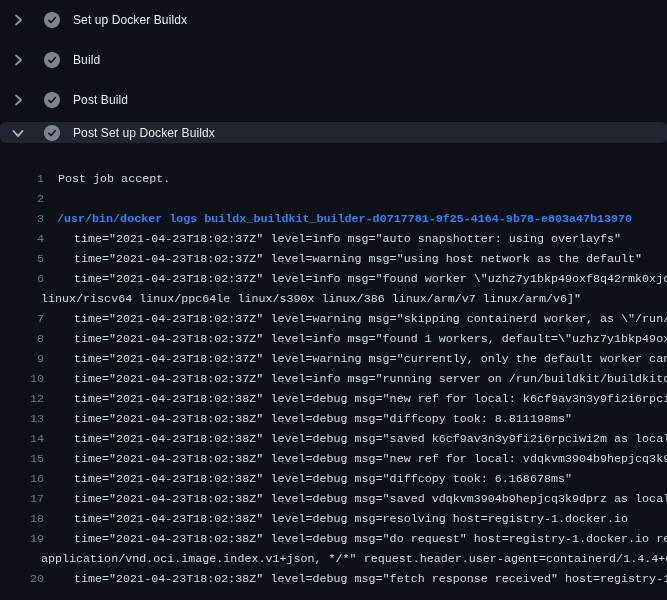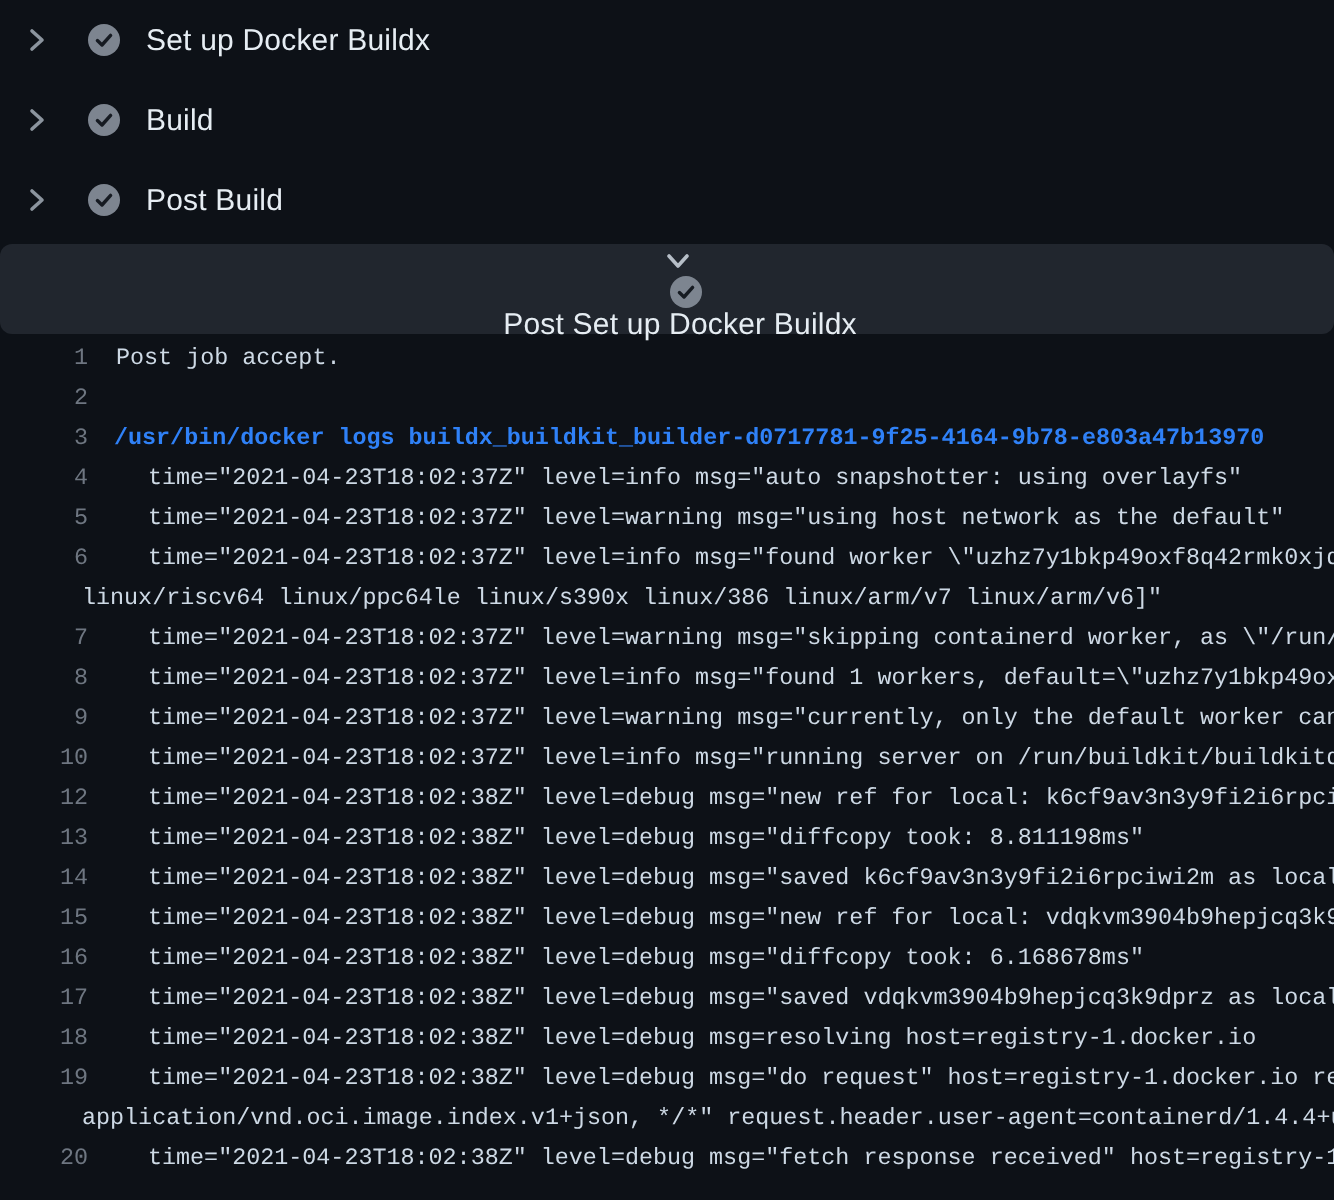--- a/index.html
+++ b/index.html
@@ -9,29 +9,28 @@
     font-family:"Liberation Sans", sans-serif;
     position:relative;
   }
   
   #steps{position:absolute;top:0;left:0;width:667px;}
   .step{
     height:40px;display:flex;align-items:center;
     cursor:pointer;user-select:none;
   }
   .step.expanded{
-    height:45px;margin-top:2px;border-radius:6px;
+    height:21px;margin-top:2px;border-radius:6px;
     background:#21262e;
-    flex-direction:column;
   }
   .chev{width:16px;height:16px;margin-left:10px;display:flex;align-items:center;justify-content:center;flex:none;}
   .check{width:16px;height:16px;margin-left:18px;display:flex;align-items:center;justify-content:center;flex:none;}
   .step-label{
     margin-left:13px;
-    color:#e6edf3;font-size:15px;font-weight:500;letter-spacing:.1px;
+    color:#e6edf3;font-size:12px;font-weight:500;letter-spacing:.1px;
     white-space:nowrap;
   }
   
   #log{
     position:absolute;top:158px;left:0;width:667px;
     padding-top:11px;
     font-family:"Liberation Mono","DejaVu Sans Mono",monospace;
     font-size:11.7px;
   }
   .row{position:relative;height:20px;line-height:20px;white-space:pre;overflow:hidden;}

